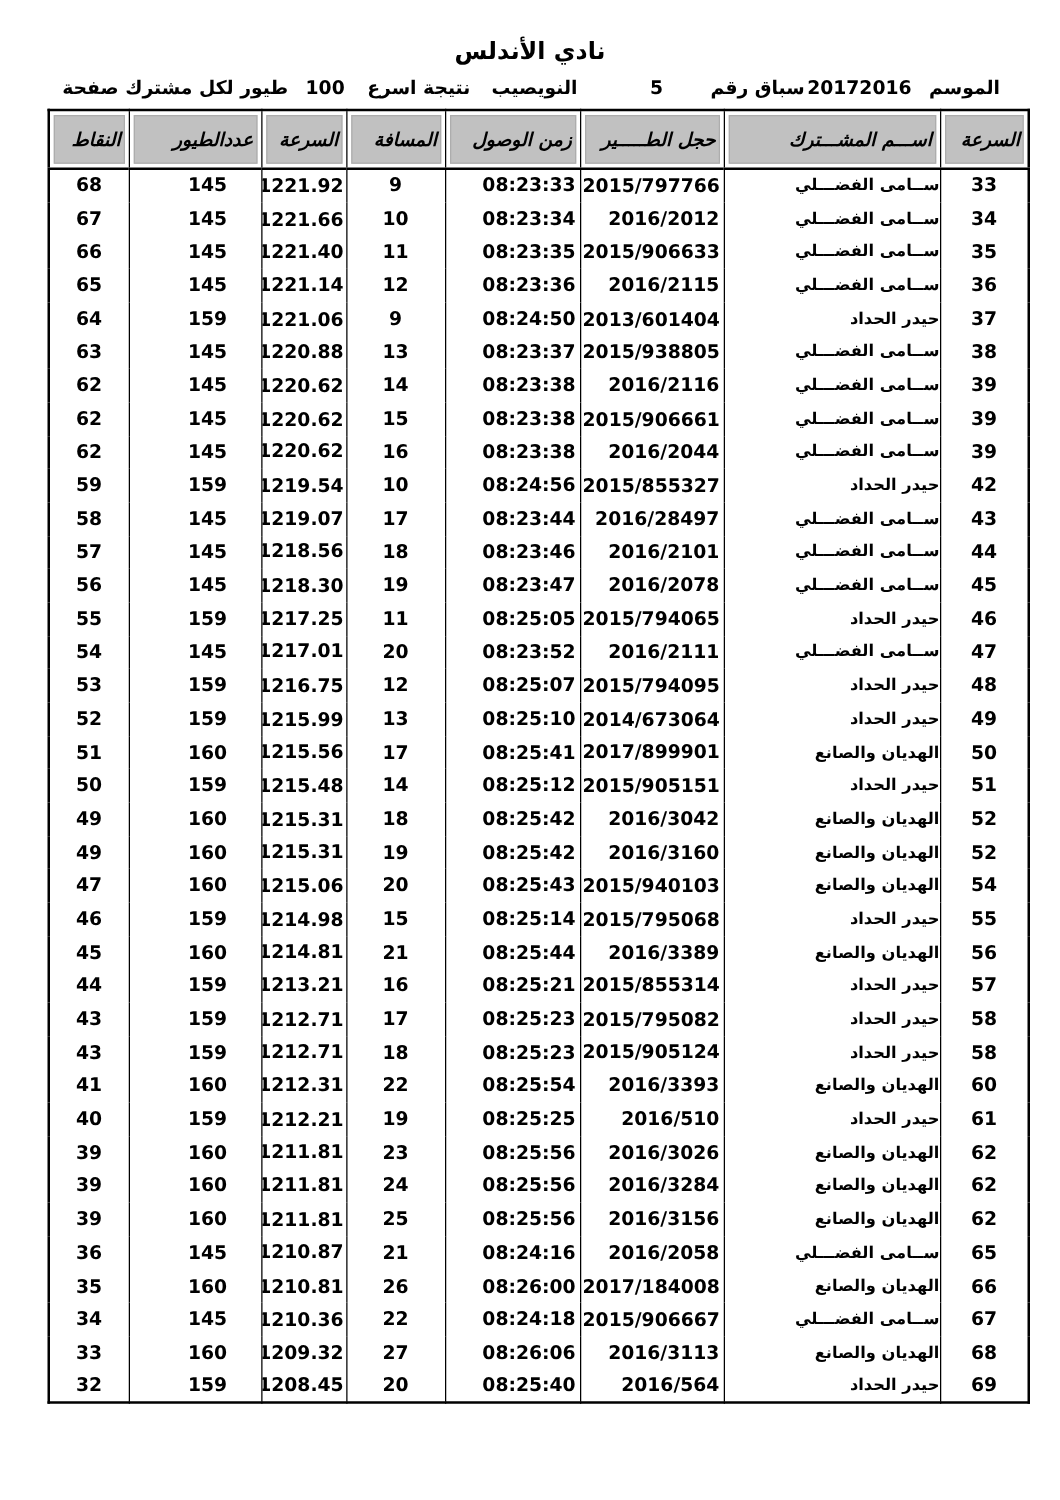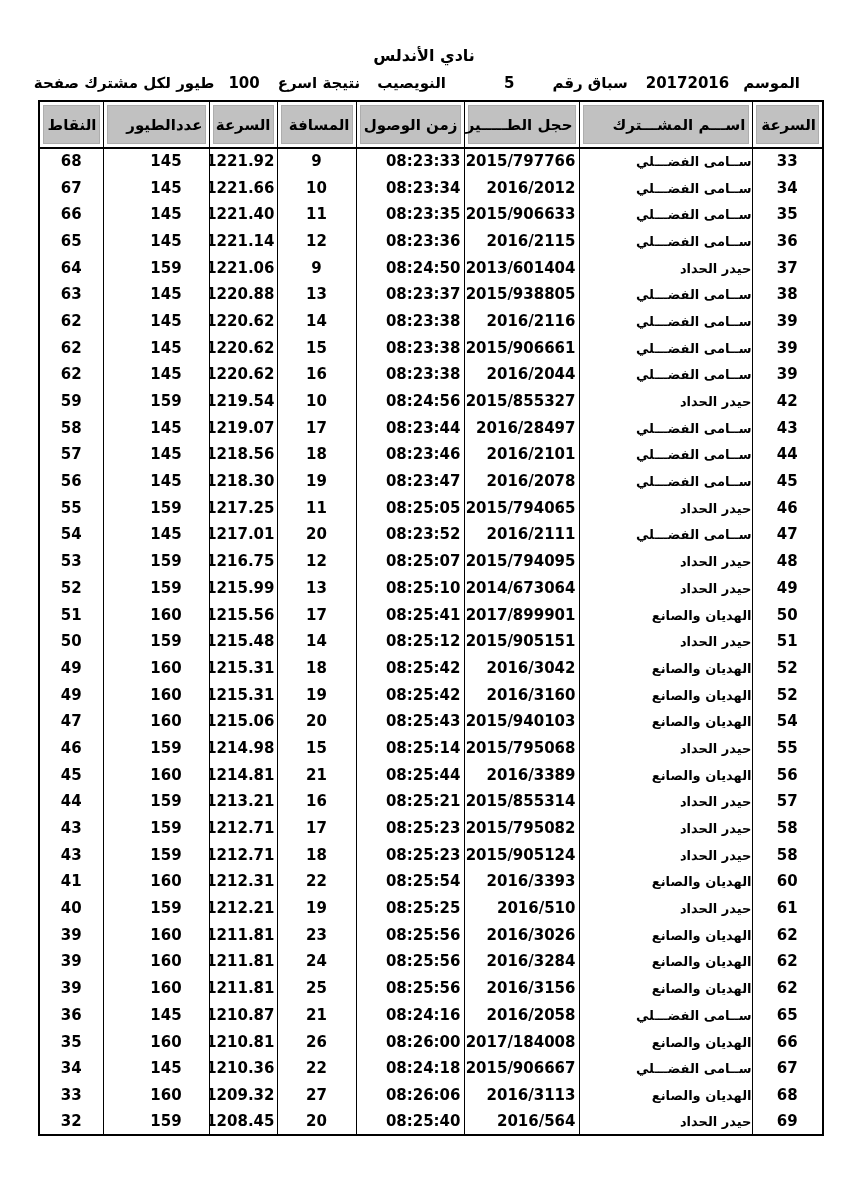--- a/index.html
+++ b/index.html
@@ -7,37 +7,37 @@
   body {
     width: 848px; height: 1200px;
     background: #ffffff;
     font-family: "DejaVu Sans", "Liberation Sans", sans-serif;
     color: #000;
     overflow: hidden;
   }
   .page { position: relative; width: 848px; height: 1200px; direction: rtl; }
 
   .club-title {
-    padding-top: 46px;
+    padding-top: 30px;
     text-align: center;
-    font-size: 16px;
+    font-size: 19px;
     font-weight: bold;
   }
 
   .meta-row {
     display: flex;
     direction: rtl;
     align-items: baseline;
     padding: 9px 48px 0 38px;
     font-size: 15px;
     font-weight: bold;
     white-space: nowrap;
   }
   .meta-row .m-season-label   { margin-left: 14px; }
-  .meta-row .m-season-value   { margin-left: 18px; }
+  .meta-row .m-season-value   { margin-left: 2px; }
   .meta-row .m-race-label     { margin-left: 38px; }
   .meta-row .m-race-value     { margin-left: 58px; }
   .meta-row .m-location       { margin-left: 17px; }
   .meta-row .m-result-label   { margin-left: 18px; }
   .meta-row .m-birds-count    { margin-left: 14px; }
   .meta-row .m-per-participant{ margin-left: 12px; }
 
   table.race-table {
     margin-top: 8px;
     margin-right: 24px;
@@ -52,20 +52,21 @@
     border-right: 1px solid #000;
     padding: 0;
     overflow: hidden;
   }
   .race-table thead th {
     background: #ffffff;
     border-bottom: 2px solid #000;
     padding: 3px;
     height: 45px;
     vertical-align: middle;
+    font-style: italic;
   }
   .hcell {
     background: #c1c1c1;
     border: 1px solid #adadad;
     height: 39px;
     display: flex;
     align-items: center;
     justify-content: flex-end; 
     flex-direction: row;
     font-size: 15px;

